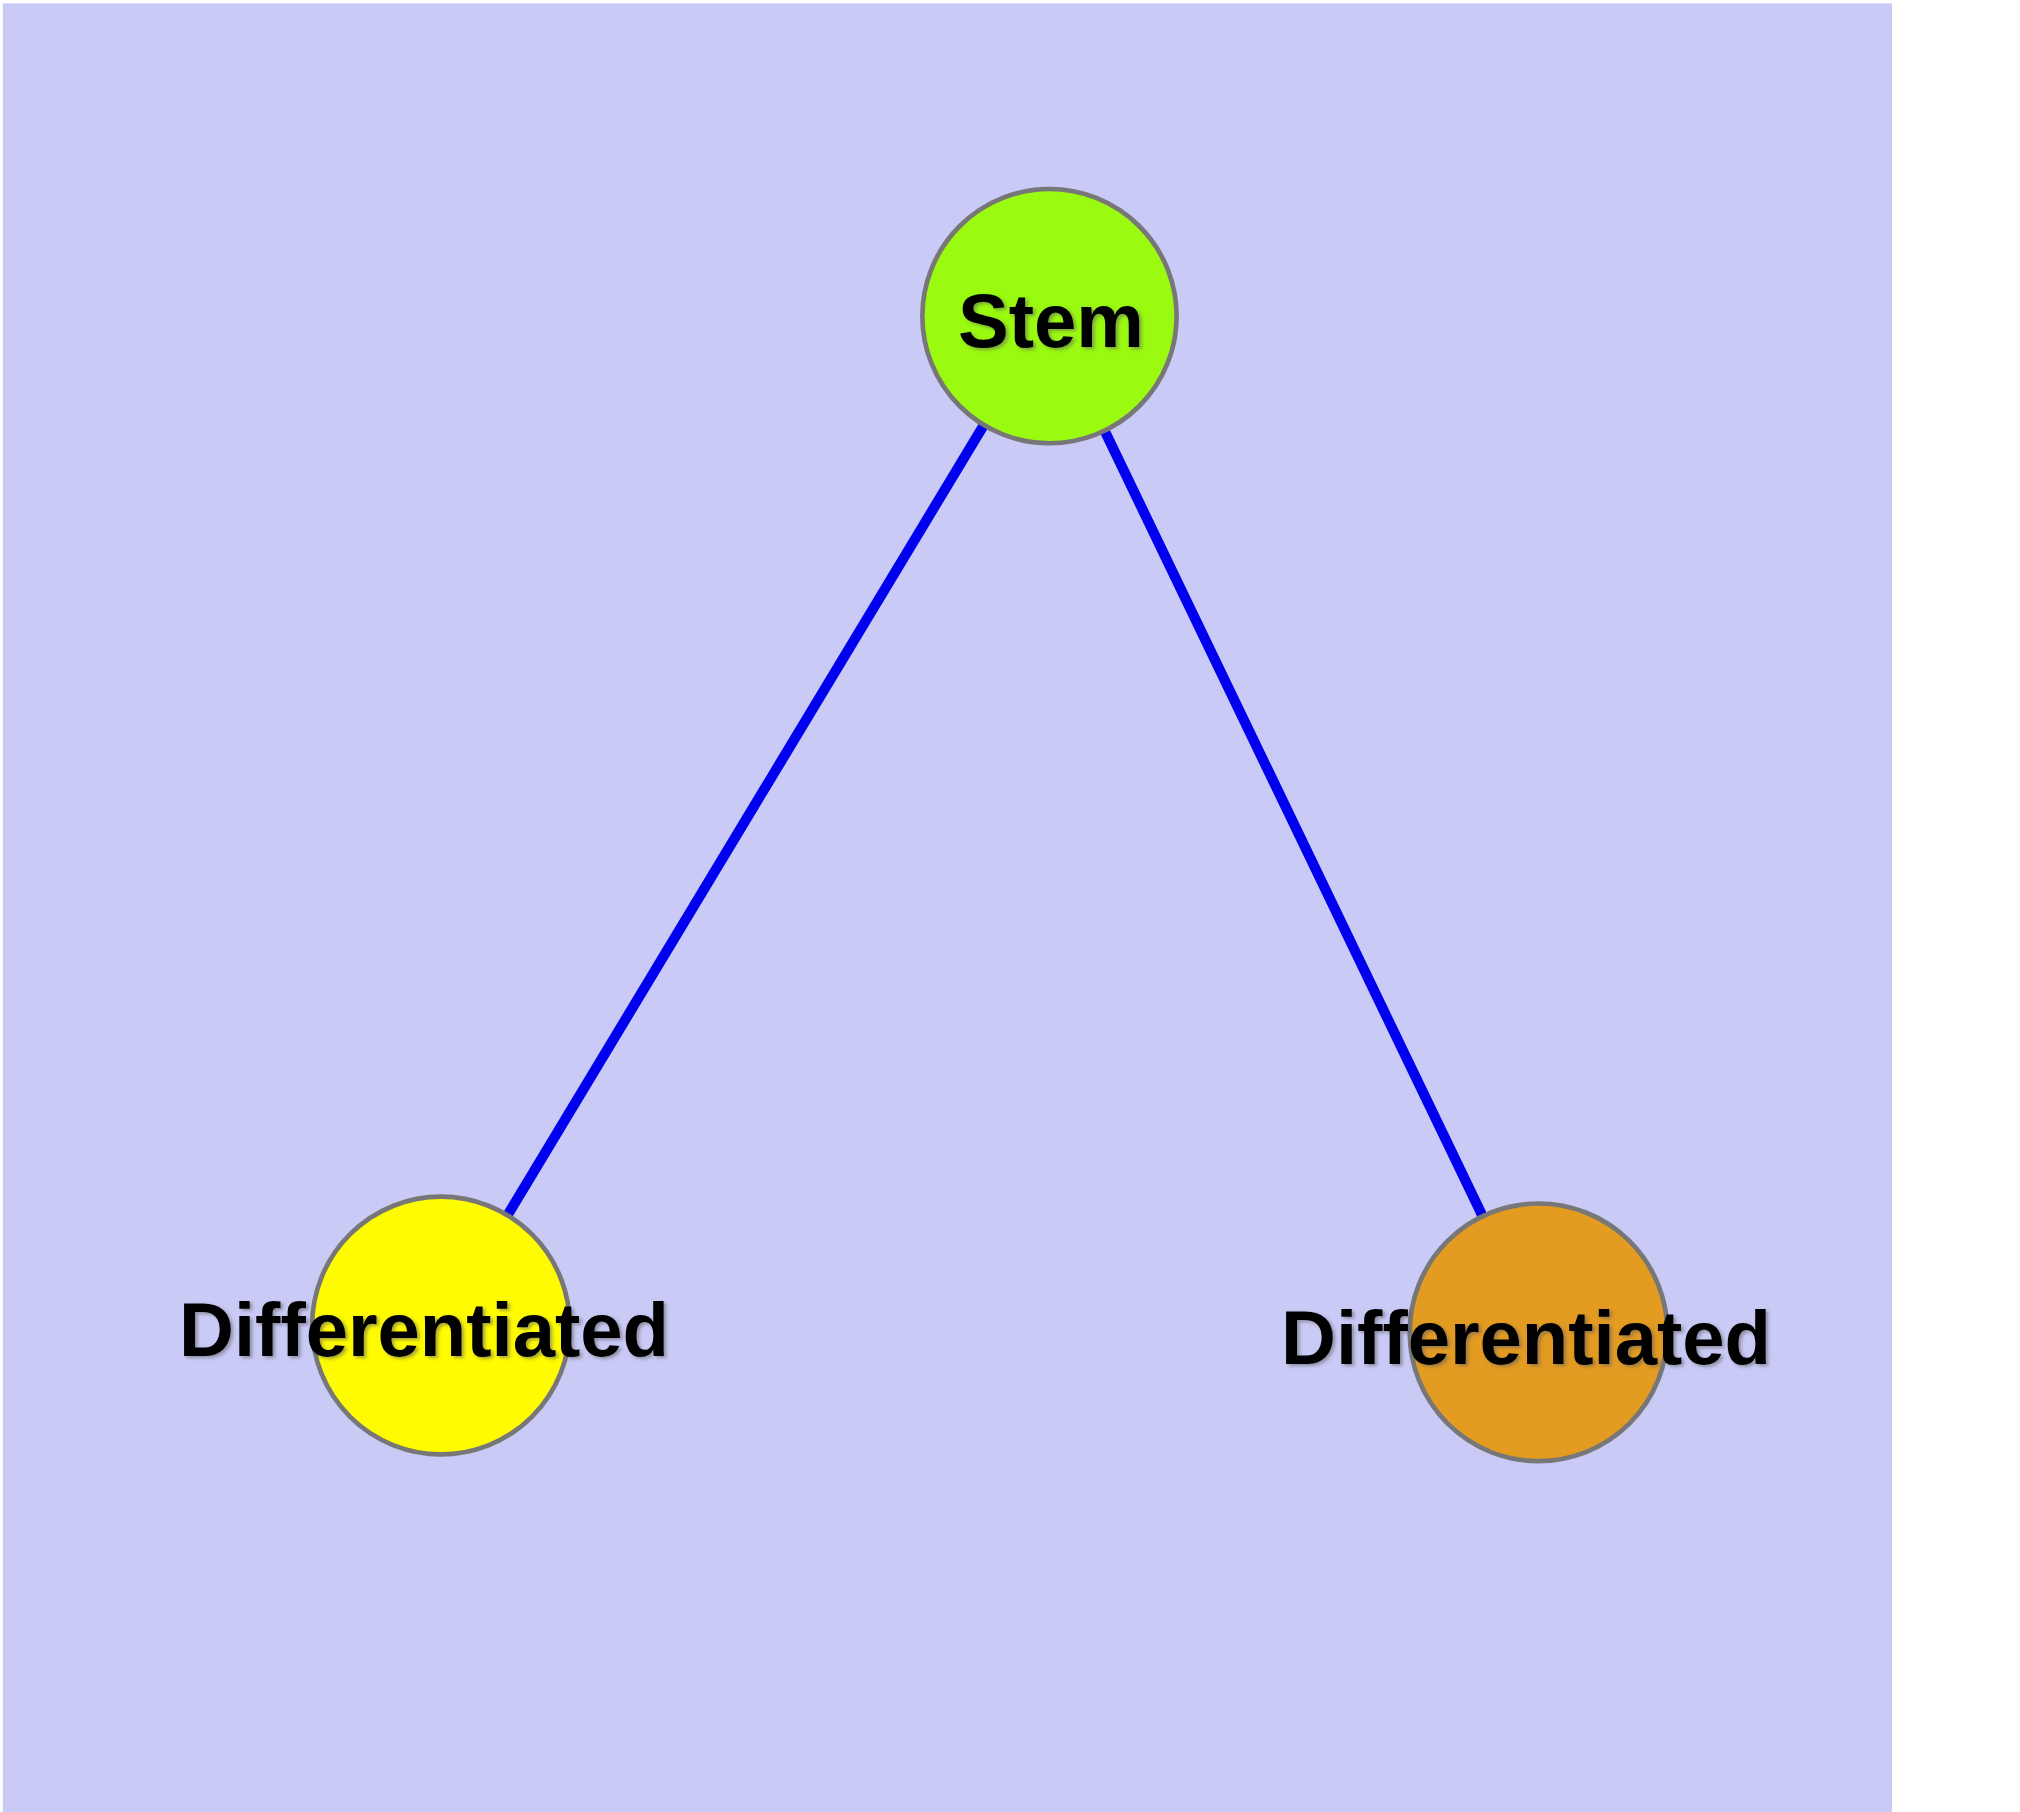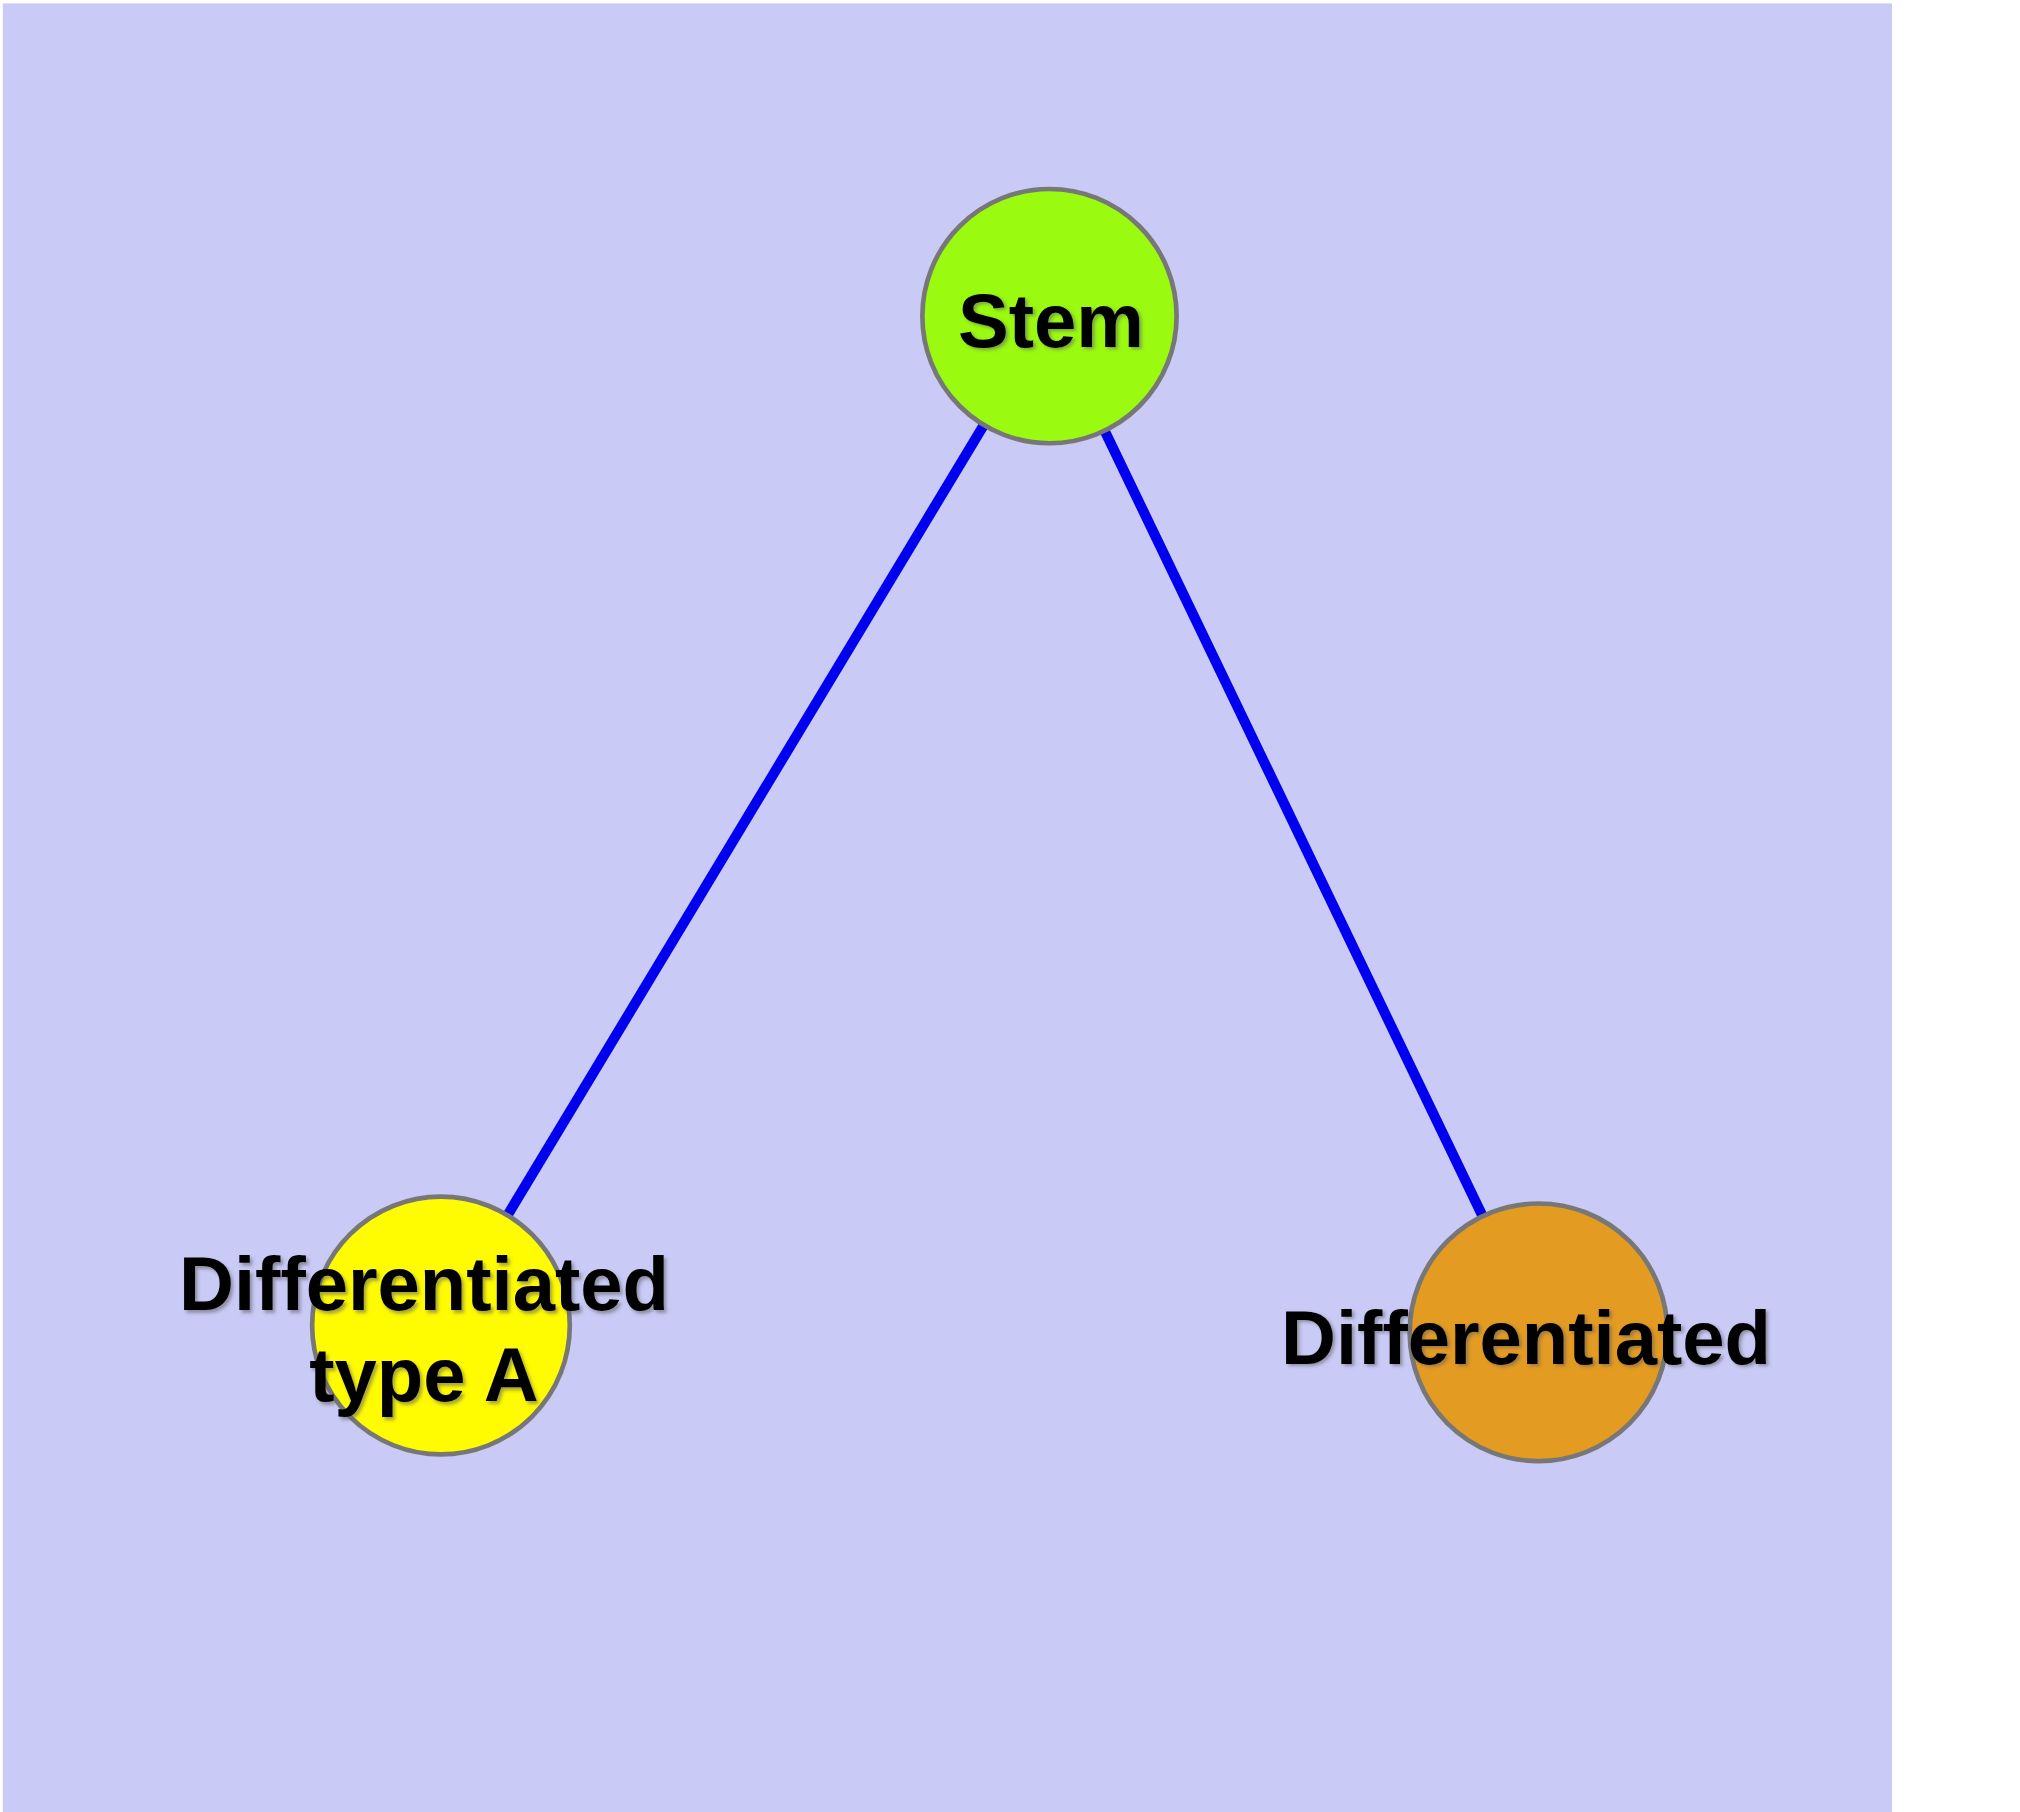--- a/index.html
+++ b/index.html
@@ -52,21 +52,20 @@
     <circle cx="520" cy="1564" r="152" stroke-width="5.5" fill="#FFFB00" stroke="#777777"></circle>
     <circle cx="1815" cy="1572" r="152" stroke-width="5.5" fill="#E49B22" stroke="#777777"></circle>
   </svg>
 
   <div class="node-label" style="left:1051px; top:320px;">
     <span class="label-line">Stem</span>
   </div>
 
   <div class="node-label" style="left:424px; top:1329px;">
     <span class="label-line">Differentiated</span>
-    <span class="label-line">type A</span>
   </div>
 
   <div class="node-label" style="left:1526px; top:1337px;">
     <span class="label-line">Differentiated</span>
   </div>
 
 </div>
 
 
 </body></html>

